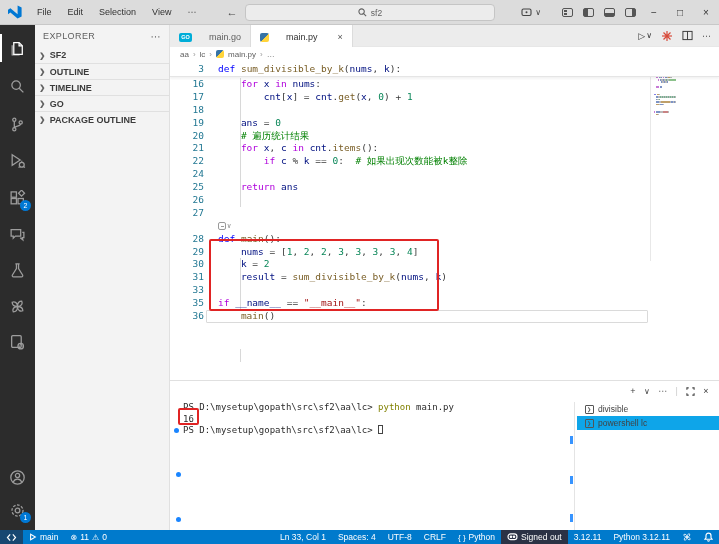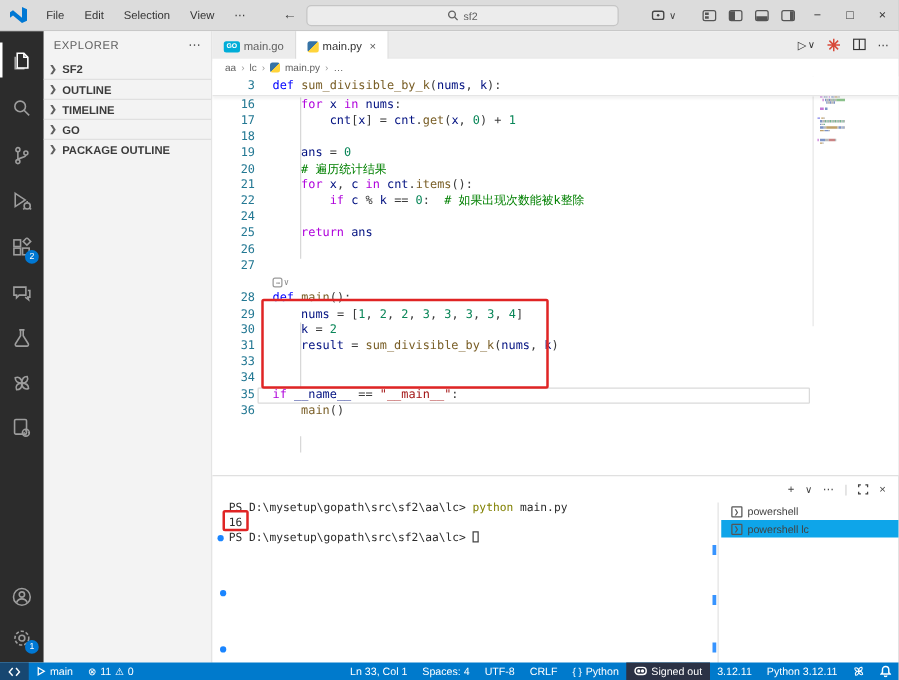--- a/index.html
+++ b/index.html
@@ -47,21 +47,21 @@
   .sb-head { height:22px; display:flex; align-items:center; padding:0 8px; color:#616161; letter-spacing:.4px; }
   .sb-head .more { margin-left:auto; font-size:10px; color:#616161; }
   .sb-row { height:16px; display:flex; align-items:center; gap:4px; padding:0 4px;
     border-top:1px solid #e0e0e0; font-weight:bold; }
   .sb-row:first-of-type { border-top:none; }
   .sb-chev { color:#616161; font-size:8px; transform:scale(.9); }
   
   .editor { position:absolute; left:170px; top:25px; width:549px; height:355px; background:#fff; }
   .tabbar { position:absolute; left:0; top:0; width:549px; height:22px; background:#ececec;
     display:flex; align-items:stretch; border-bottom:1px solid #e7e7e7; }
-  .tab { display:flex; align-items:center; gap:3px; padding:12px 9px; font-size:9px; color:#616161;
+  .tab { display:flex; align-items:center; gap:17px; padding:12px 9px; font-size:9px; color:#616161;
     background:#ececec; border-right:1px solid #dcdcdc;justify-content:flex-end; }
   .tab.active { background:#fff; color:#333; border-bottom:1px solid #fff; }
   .tab .close { font-size:9px; color:#555; margin-left:3px; }
   .pyicon { width:9px; height:9px; border-radius:2px; flex:none;
     background:linear-gradient(135deg,#3673a5 50%,#ffd43b 50%); }
   .goicon { min-width:13px; height:9px; border-radius:2px; background:#00add8; color:#fff;
     font-size:5.5px; font-weight:bold; display:flex; align-items:center; justify-content:center; flex:none; }
   .ed-actions { margin-left:auto; display:flex; align-items:center; gap:9px; padding-right:8px; color:#333; font-size:9px; }
   .breadcrumb { position:absolute; left:0; top:22px; width:549px; height:14px; background:#fff;
     display:flex; align-items:center; gap:4px; padding-left:10px; font-size:8px; color:#616161; }
@@ -355,21 +355,20 @@
             <span class="sparkle">
               <span class="box"></span>
               <span>∨</span>
             </span>
           </div>
           <div class="crow"><span class="gut">28</span><span class="ctext"><span class="tk-k">def</span><span class="tk-p"> </span><span class="tk-f">main</span><span class="tk-p">():</span></span></div>
           <div class="crow"><span class="gut">29</span><span class="ctext"><span class="tk-p">    </span><span class="tk-v">nums</span><span class="tk-p"> = [</span><span class="tk-n">1</span><span class="tk-p">, </span><span class="tk-n">2</span><span class="tk-p">, </span><span class="tk-n">2</span><span class="tk-p">, </span><span class="tk-n">3</span><span class="tk-p">, </span><span class="tk-n">3</span><span class="tk-p">, </span><span class="tk-n">3</span><span class="tk-p">, </span><span class="tk-n">3</span><span class="tk-p">, </span><span class="tk-n">4</span><span class="tk-p">]</span></span></div>
           <div class="crow"><span class="gut">30</span><span class="ctext"><span class="tk-p">    </span><span class="tk-v">k</span><span class="tk-p"> = </span><span class="tk-n">2</span></span></div>
           <div class="crow"><span class="gut">31</span><span class="ctext"><span class="tk-p">    </span><span class="tk-v">result</span><span class="tk-p"> = </span><span class="tk-f">sum_divisible_by_k</span><span class="tk-p">(</span><span class="tk-v">nums</span><span class="tk-p">, </span><span class="tk-v">k</span><span class="tk-p">)</span></span></div>
           <div class="crow"><span class="gut">33</span><span class="ctext"></span></div>
-          <div class="crow"><span class="gut">34</span><span class="ctext"></span></div>
           <div class="crow"><span class="gut">35</span><span class="ctext"><span class="tk-c">if</span><span class="tk-p"> </span><span class="tk-v">__name__</span><span class="tk-p"> == </span><span class="tk-s">"__main__"</span><span class="tk-p">:</span></span></div>
           <div class="crow"><span class="gut">36</span><span class="ctext"><span class="tk-p">    </span><span class="tk-f">main</span><span class="tk-p">()</span></span></div>
         </div>
       <div class="curline"></div>
       <div class="anno-main" id="anno-main" style="border-color: rgb(224, 36, 36);"></div>
       <div class="minimap" id="minimap">
           <div class="mrow">
             <i style="width: 2.2px; background: transparent;"></i>
             <i style="width: 1.65px; background: rgb(199, 122, 214);"></i>
             <i style="width: 1px; background: transparent;"></i>
@@ -543,21 +542,21 @@
     <div class="tdot" style="left:6px;top:136px"></div>
     <div class="anno-out" id="anno-out" style="border-color: rgb(224, 36, 36);"></div>
     <div class="ruler">
       <span class="rdash" style="top:34px"></span>
       <span class="rdash" style="top:74px"></span>
       <span class="rdash" style="top:112px"></span>
     </div>
     <div class="termlist" id="termlist">
         <div class="tl-row">
           <span class="tl-ic"></span>
-          <span>powershell</span>
+          <span>divisible</span>
         </div>
         <div class="tl-row sel">
           <span class="tl-ic"></span>
           <span>powershell lc</span>
         </div>
       </div>
   </div>
 
   <div class="statusbar" id="statusbar">
       <span class="st darkA">

